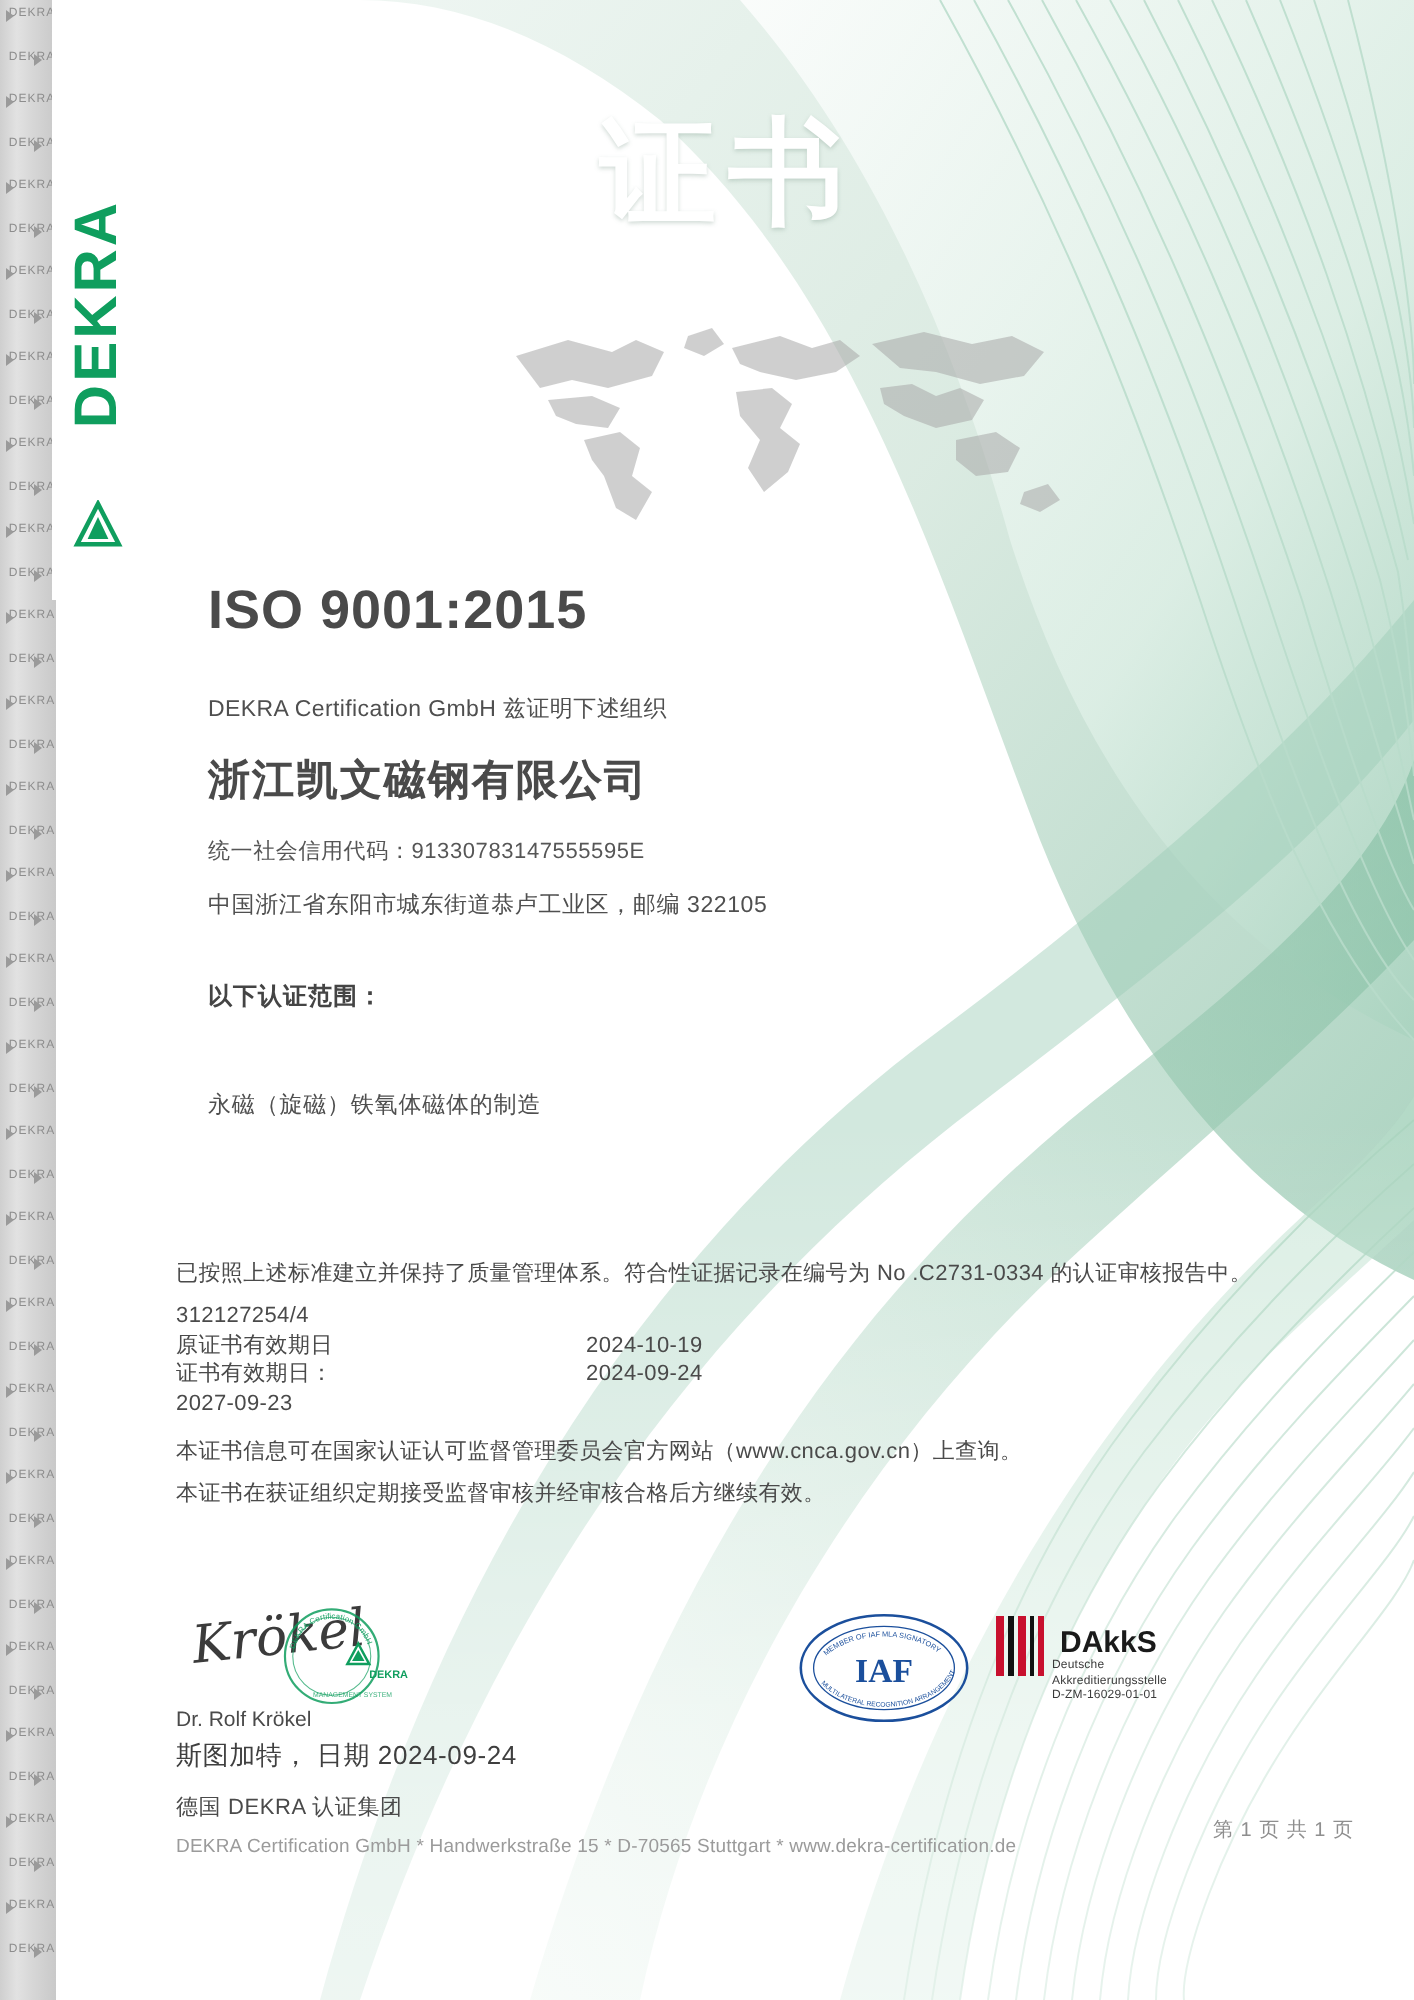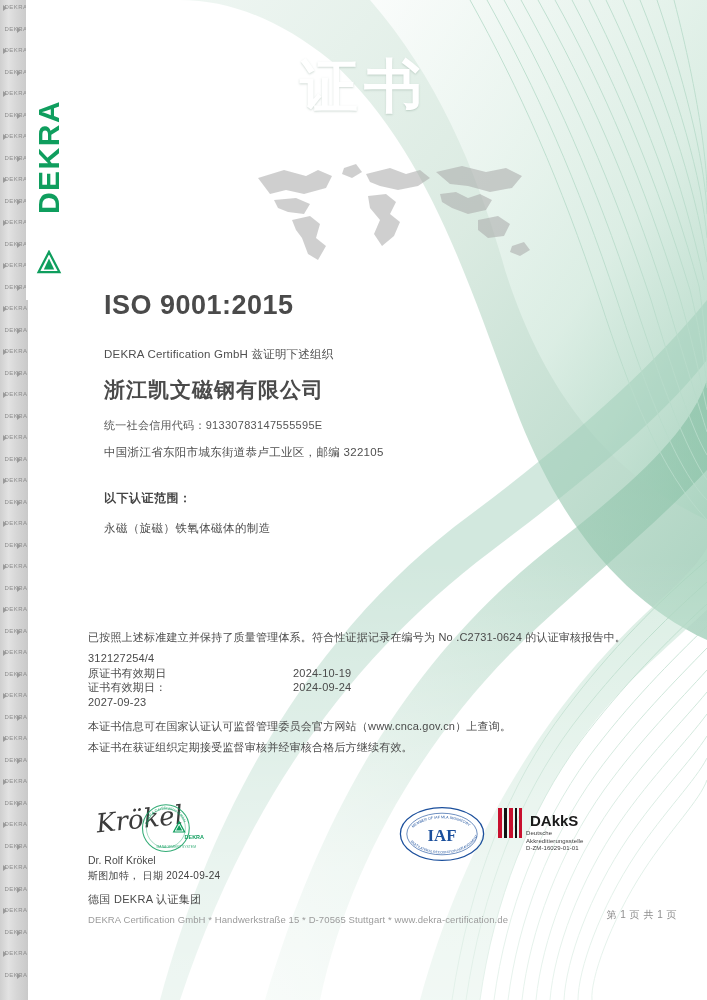--- a/index.html
+++ b/index.html
@@ -147,21 +147,21 @@
   .address {
     font-size: 11.5px;
     color: #4f4f4f;
     letter-spacing: .3px;
     margin-bottom: 30px;
   }
   .scope-heading {
     font-size: 12px;
     font-weight: bold;
     color: #444444;
-    margin-bottom: 14px;
+    margin-bottom: 38px;
     letter-spacing: .5px;
   }
   .scope-text {
     font-size: 11.5px;
     color: #4f4f4f;
     letter-spacing: .4px;
   }
 
   
   .details {
@@ -217,21 +217,21 @@
     font-size: 26px;
     color: #3b3b3b;
     transform: rotate(-6deg);
   }
   .sig-name {
     font-size: 10.5px;
     color: #4a4a4a;
     margin-top: 2px;
   }
   .sig-cn {
-    font-size: 10px;
+    font-size: 13px;
     color: #3f3f3f;
     margin-top: 3px;
     letter-spacing: .3px;
   }
   .sig-org1 {
     font-size: 11px;
     color: #4a4a4a;
     margin-top: 9px;
     letter-spacing: .3px;
   }
@@ -485,21 +485,21 @@
     <div class="iso-standard">ISO 9001:2015</div>
     <div class="issuer-line">DEKRA Certification GmbH 兹证明下述组织</div>
     <div class="company-name">浙江凯文磁钢有限公司</div>
     <div class="credit-code">统一社会信用代码：91330783147555595E</div>
     <div class="address">中国浙江省东阳市城东街道恭卢工业区，邮编 322105</div>
     <div class="scope-heading">以下认证范围：</div>
     <div class="scope-text">永磁（旋磁）铁氧体磁体的制造</div>
   </div>
 
   <div class="details">
-    <div class="intro">已按照上述标准建立并保持了质量管理体系。符合性证据记录在编号为 No .C2731-0624 的认证审核报告中。</div>
+    <div class="intro">已按照上述标准建立并保持了质量管理体系。符合性证据记录在编号为 No .C2731-0334 的认证审核报告中。</div>
 
     <div class="kv">
       <div class="v">312127254/4</div>
     </div>
     <div class="kv">
       <div class="k">原证书有效期日</div>
       <div class="v">2024-10-19</div>
     </div>
     <div class="kv">
       <div class="k">证书有效期日：</div>

